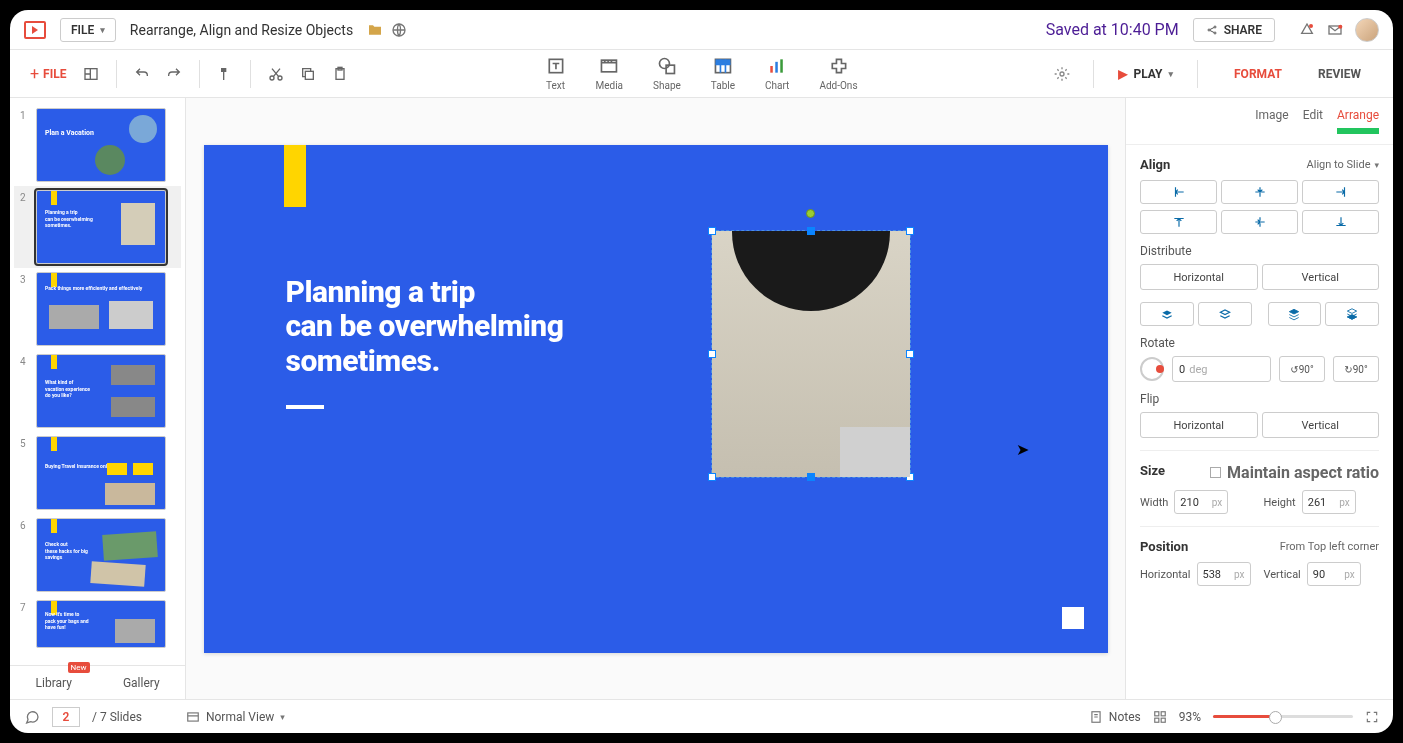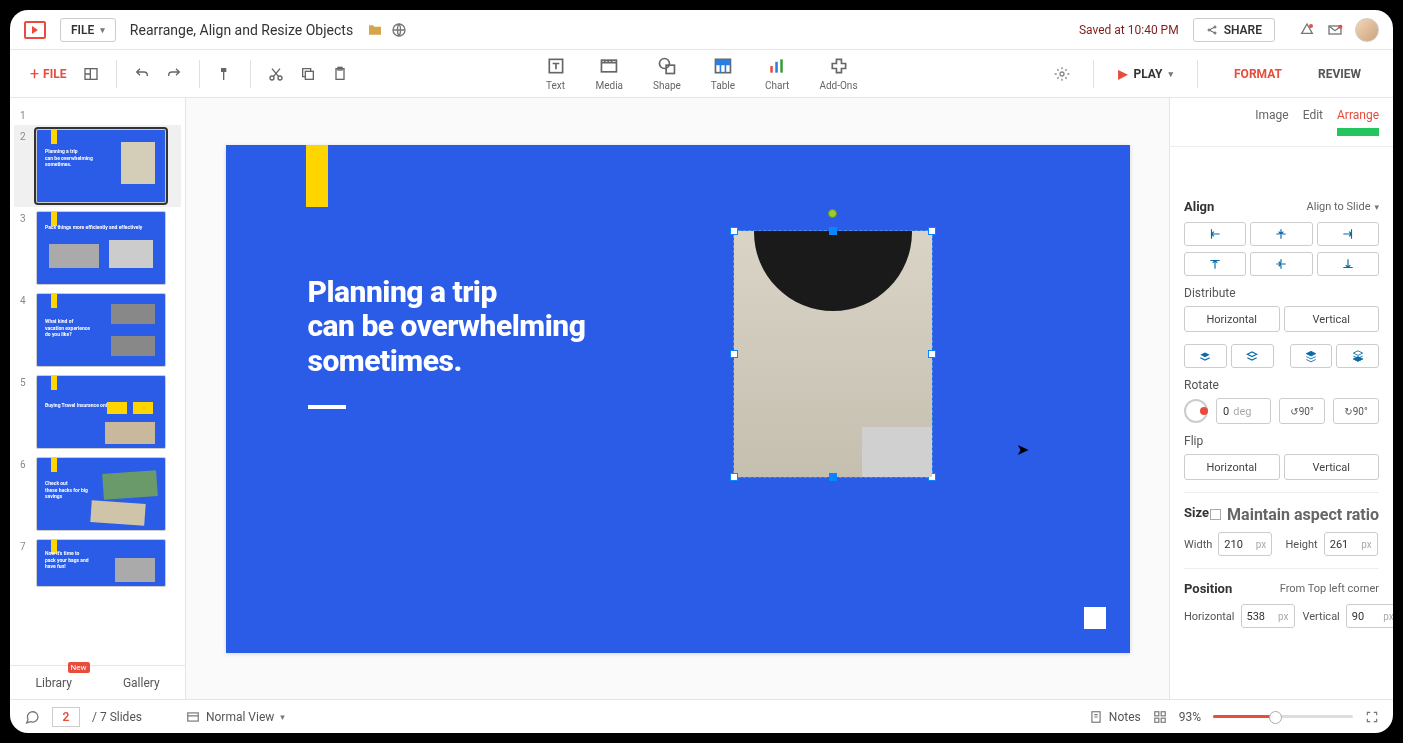--- a/index.html
+++ b/index.html
@@ -9,21 +9,21 @@
 
 
 .topbar { height:40px; display:flex; align-items:center; padding:0 14px; border-bottom:1px solid #e5e5e5; gap:14px; }
 .app-logo { width:22px; height:18px; border:2px solid #e74c3c; border-radius:2px; position:relative; display:flex; align-items:center; justify-content:center;}
 .app-logo::after{content:"";border-left:6px solid #e74c3c;border-top:4px solid transparent;border-bottom:4px solid transparent;}
 .file-menu { border:1px solid #ccc; border-radius:3px; padding:4px 10px; font-size:12px; font-weight:600; display:flex; align-items:center; gap:6px; color:#333;}
 .doc-title { font-size:14px; color:#333; }
 .topbar-icons { display:flex; gap:8px; align-items:center;}
 .top-icon { width:16px; height:16px; color:#999; }
 .top-spacer { flex:1; }
-.saved { color:#7f1d1d; font-size:12px;}
+.saved { color:#4c1d95; font-size:16px;}
 .share-btn { border:1px solid #ccc; padding:4px 12px; font-size:12px; font-weight:600; border-radius:3px; display:flex; align-items:center; gap:6px; color:#333;}
 .top-right-icons { display:flex; align-items:center; gap:12px; margin-left:10px;}
 .avatar { width:24px; height:24px; border-radius:50%; background:linear-gradient(135deg,#f3d6b8,#caa37b); border:1px solid #ccc;}
 
 
 .toolbar { height:48px; display:flex; align-items:center; padding:0 14px; border-bottom:1px solid #e5e5e5; gap:6px;}
 .new-slide { color:#e74c3c; font-size:12px; font-weight:700; display:flex; align-items:center; gap:4px; padding:4px 6px;}
 .new-slide .plus{font-size:16px;font-weight:400;}
 .tool-btn { width:26px; height:26px; display:flex; align-items:center; justify-content:center; color:#555; border-radius:3px;}
 .sep { width:1px; height:28px; background:#e0e0e0; margin:0 6px;}
@@ -65,24 +65,24 @@
 .sel-img::after{content:"";position:absolute;bottom:0;right:0;width:70px;height:50px;background:#d0d0d0;}
 .handle{position:absolute;width:8px;height:8px;background:#fff;border:1px solid #0a84ff;}
 .h-tl{top:-4px;left:-4px}.h-tr{top:-4px;right:-4px}.h-bl{bottom:-4px;left:-4px}.h-br{bottom:-4px;right:-4px}
 .h-t{top:-4px;left:50%;margin-left:-4px;background:#0a84ff}.h-b{bottom:-4px;left:50%;margin-left:-4px;background:#0a84ff}
 .h-l{left:-4px;top:50%;margin-top:-4px}.h-r{right:-4px;top:50%;margin-top:-4px}
 .rot-handle{position:absolute;top:-22px;left:50%;width:9px;height:9px;margin-left:-5px;background:#9acd32;border-radius:50%;border:1px solid #6b8e23;}
 .cursor-fake{position:absolute;left:830px;top:342px;font-size:16px;color:#000;}
 .slide-placeholder{position:absolute;right:24px;bottom:24px;width:22px;height:22px;background:#fff;}
 
 
-.panel { width:224px; border-left:1px solid #e5e5e5; display:flex; flex-direction:column; overflow:auto;gap:40px;}
+.panel { width:268px; border-left:1px solid #e5e5e5; display:flex; flex-direction:column; overflow:auto;}
 .panel-tabs { display:flex; justify-content:flex-end; gap:14px; padding:10px 14px; border-bottom:1px solid #eee;}
 .panel-tab { font-size:12px; color:#666; padding-bottom:6px;}
-.panel-tab.active { color:#e74c3c; border-bottom:8px solid #22c55e;}
+.panel-tab.active { color:#e74c3c; border-bottom:6px solid #22c55e;}
 .panel-body { padding:12px 14px; font-size:12px; color:#333;}
 .panel-sec-title { font-weight:700; font-size:13px; margin-bottom:8px; display:flex; justify-content:space-between; }
 .panel-sec-title .sub{font-weight:400;font-size:11px;color:#666;display:flex;align-items:center;gap:4px;}
 .btn-row { display:flex; gap:4px; margin-bottom:6px;}
 .btn-row .pbtn { flex:1; height:24px; border:1px solid #ccc; border-radius:3px; display:flex; align-items:center; justify-content:center; color:#0a6ba8;}
 .btn-row .pbtn svg{width:14px;height:14px;}
 .panel-sub { color:#555; font-size:12px; margin:10px 0 6px;}
 .btn-row.two .pbtn{flex:1;height:26px;font-size:11px;color:#444;}
 .rotate-row{display:flex;align-items:center;gap:8px;}
 .rot-dial{width:24px;height:24px;border:2px solid #ccc;border-radius:50%;position:relative;flex-shrink:0;}
@@ -272,20 +272,25 @@
       </div>
     </div>
   </div>
 
   <div class="main">
 
     <div class="thumbs">
       <div class="thumb-scroll">
         <div class="thumb-row">
             <div class="thumb-num">1</div>
+            <div class="thumb">
+              <div class="txt" style="top:20px;font-weight:700;font-size:7px;">Plan a Vacation</div>
+              <div style="position:absolute;right:8px;top:6px;width:28px;height:28px;border-radius:50%;background:#7aa8d8;"></div>
+              <div style="position:absolute;right:40px;bottom:6px;width:30px;height:30px;border-radius:50%;background:#5a8860;"></div>
+            </div>
           </div>
         <div class="thumb-row sel">
             <div class="thumb-num">2</div>
             <div class="thumb">
               <div class="accent"></div>
               <div class="txt" style="top:18px;font-weight:700;"><span>Planning a trip</span><br><span>can be overwhelming</span><br><span>sometimes.</span></div>
               <div style="position:absolute;right:10px;top:12px;width:34px;height:42px;background:#d4cdb8;"></div>
             </div>
           </div>
         <div class="thumb-row">

